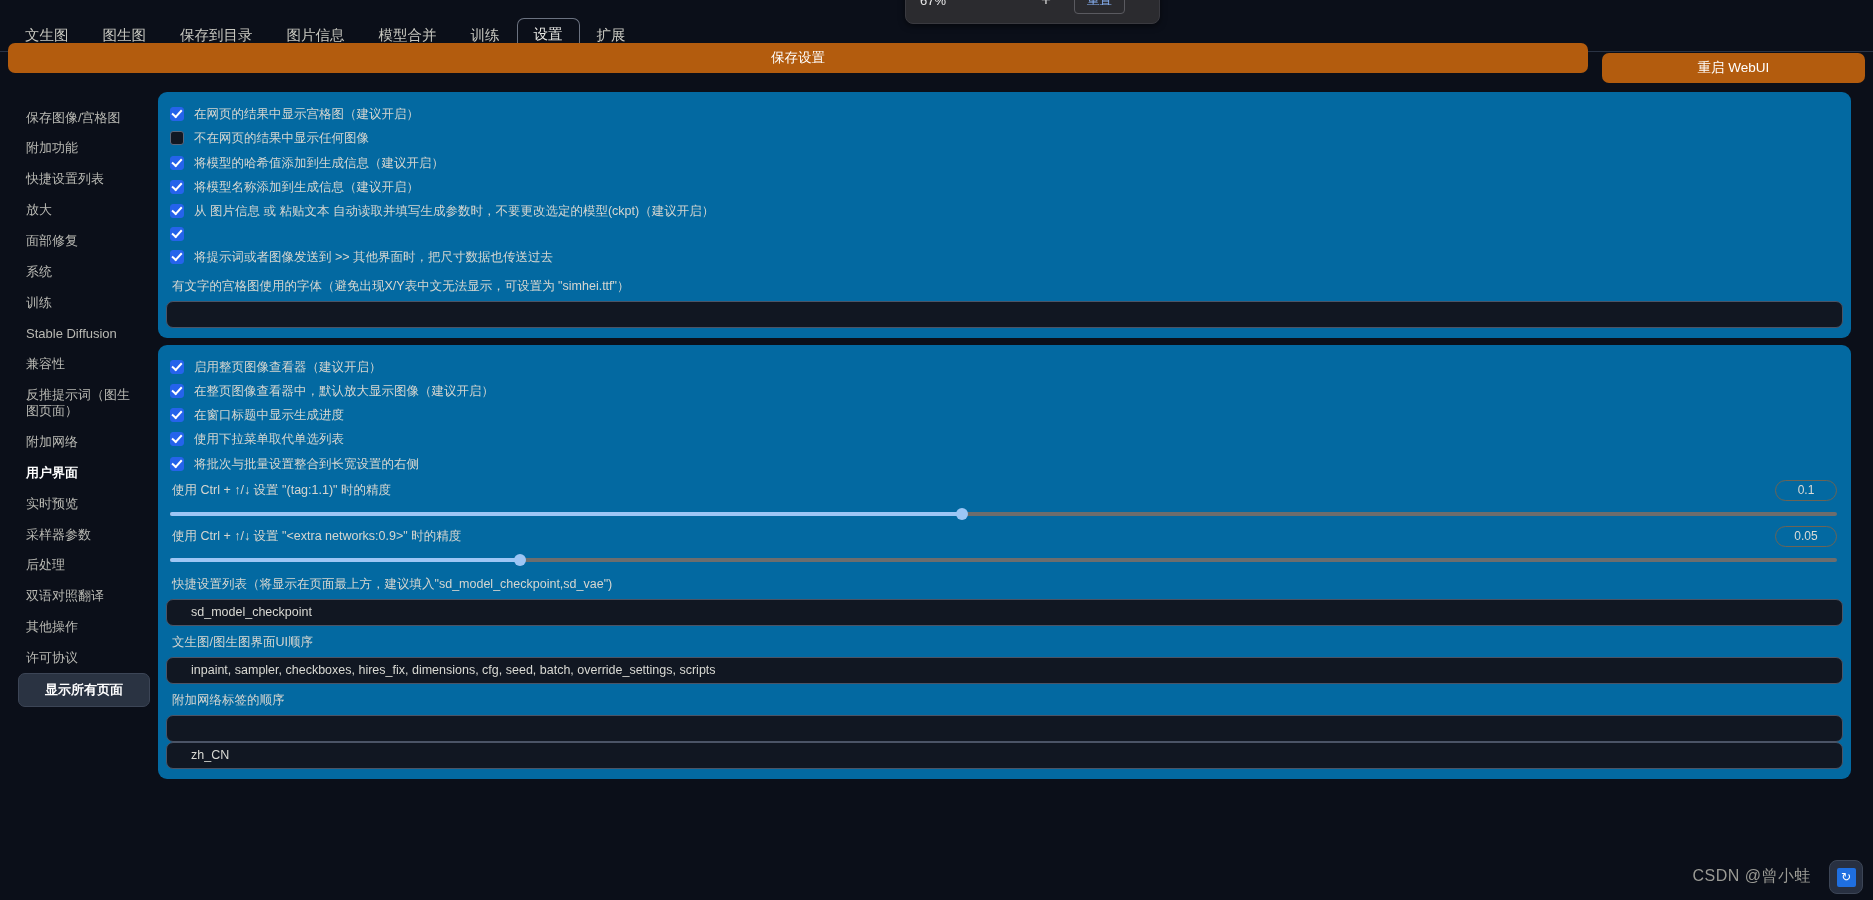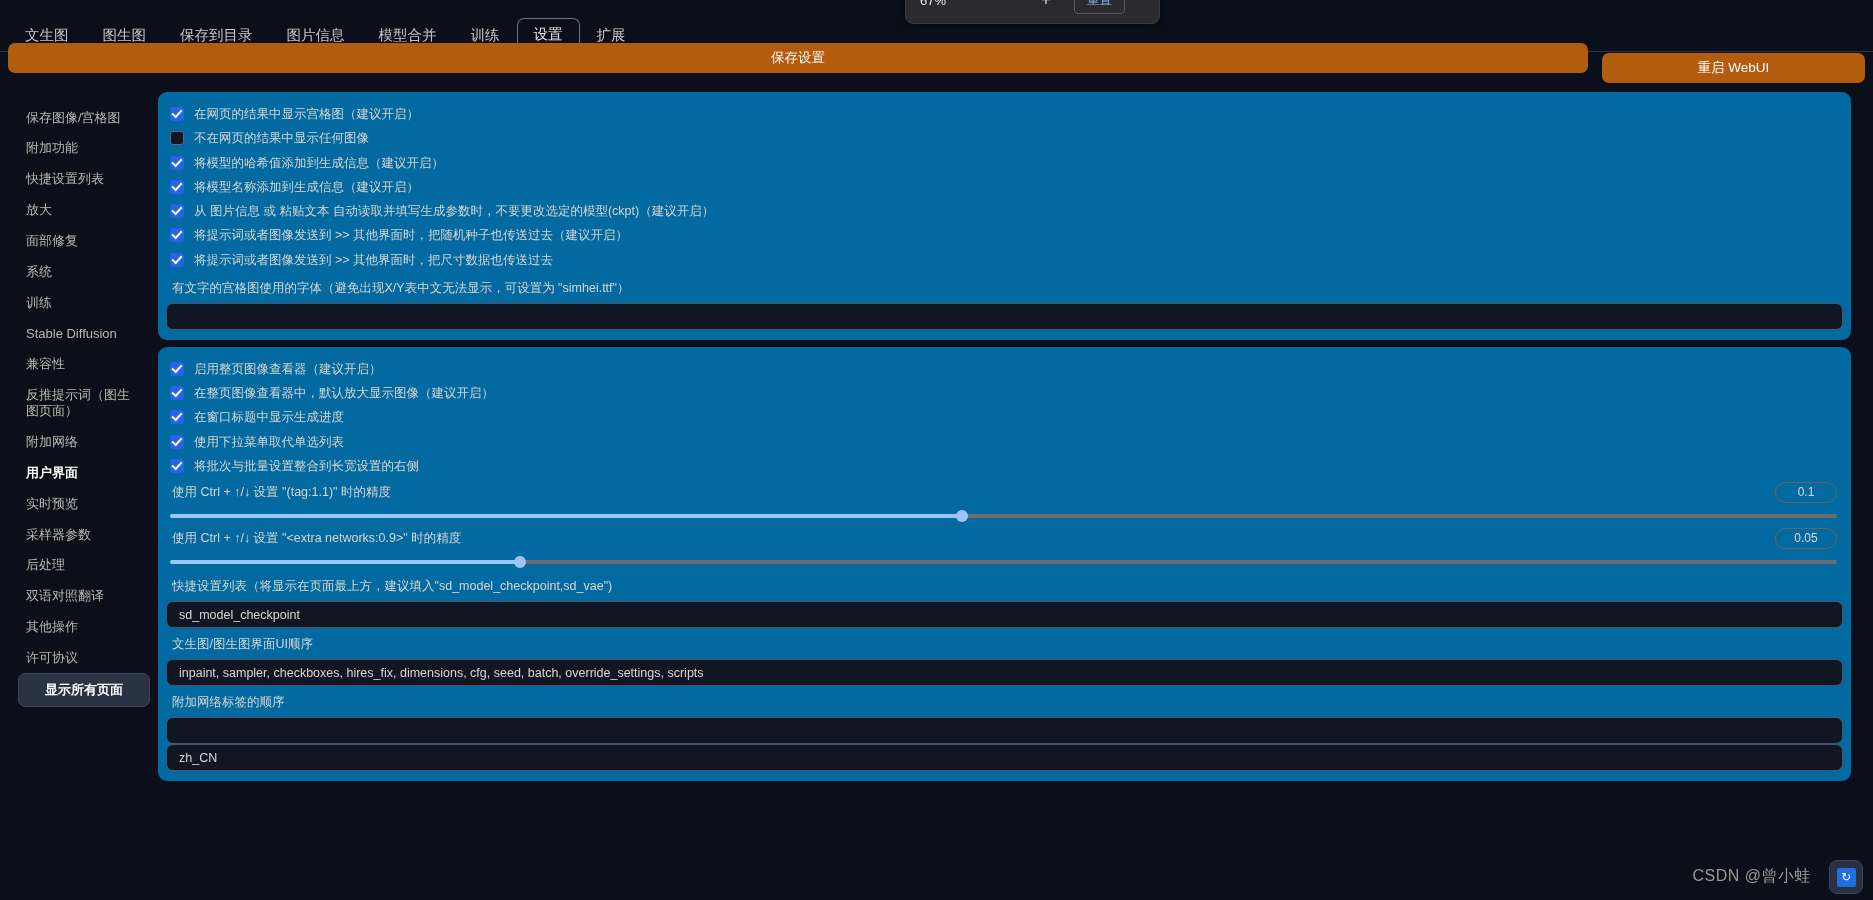--- a/index.html
+++ b/index.html
@@ -166,21 +166,21 @@
     padding: 8px 0 6px 6px;
   }
   .tinput {
     width: 100%;
     height: 27px;
     background: #111722;
     border: 1px solid #4b5466;
     border-radius: 7px;
     color: #d9d9d3;
     font-size: 12.5px;
-    padding: 0 12px;
+    padding: 0 24px;
     font-family: "Liberation Sans", "DejaVu Sans", sans-serif;
     outline: none;
   }
   .tinput::placeholder { color: #6e7686; }
 
   
   .slider-head {
     display: flex; align-items: center; justify-content: space-between;
     padding: 4px 0 2px 6px;
   }
@@ -307,21 +307,20 @@
       <div class="row">
         <span class="cb on"></span>
         <span class="cb-label">将模型名称添加到生成信息（建议开启）</span>
       </div>
       <div class="row">
         <span class="cb on"></span>
         <span class="cb-label">从 图片信息 或 粘贴文本 自动读取并填写生成参数时，不要更改选定的模型(ckpt)（建议开启）</span>
       </div>
       <div class="row">
         <span class="cb on"></span>
-        <span class="cb-label">将提示词或者图像发送到 &gt;&gt; 其他界面时，把随机种子也传送过去（建议开启）</span>
       </div>
       <div class="row">
         <span class="cb on"></span>
         <span class="cb-label">将提示词或者图像发送到 &gt;&gt; 其他界面时，把尺寸数据也传送过去</span>
       </div>
 
       <div class="flabel">有文字的宫格图使用的字体（避免出现X/Y表中文无法显示，可设置为 "simhei.ttf"）</div>
       <input class="tinput" type="text" value="" style="">
     </div>
 

